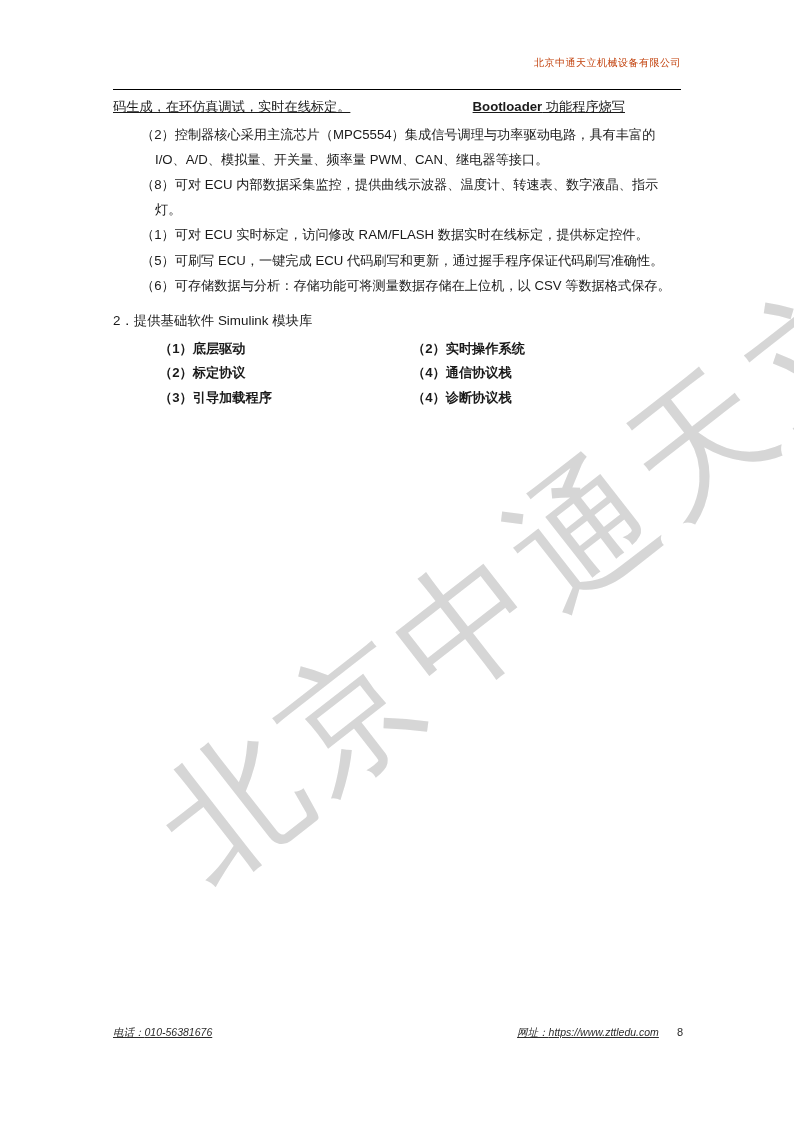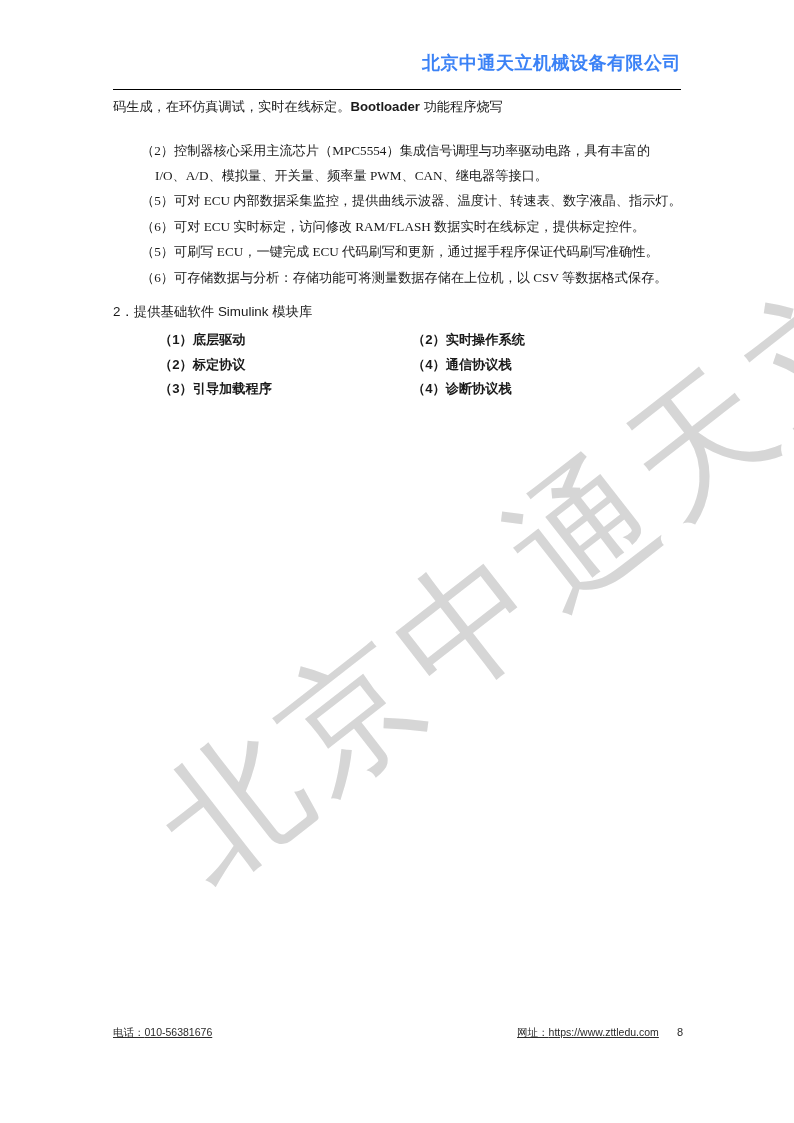--- a/index.html
+++ b/index.html
@@ -53,23 +53,23 @@
   
   .header {
     position: absolute;
     left: 113px;
     top: 54px;
     width: 568px;
     text-align: right;
     z-index: 10;
   }
   .header-company {
-    font-size: 18px;
-    font-weight: bold;
-    color: #3b82f6;
+    font-size: 10px;
+    font-weight: normal;
+    color: #c2410c;
     letter-spacing: 0.5px;
     line-height: 18px;
   }
   .header-rule {
     position: absolute;
     left: 113px;
     top: 89px;
     width: 568px;
     height: 0;
     border-top: 1.2px solid #000;
@@ -80,24 +80,26 @@
   .content {
     position: absolute;
     left: 113px;
     top: 95px;
     width: 570px;
     z-index: 10;
   }
 
   .line-top {
     display: flex;
+    justify-content: space-between;
     align-items: baseline;
     font-size: 13.2px;
     line-height: 24px;
-    margin-bottom: 20px;
+    margin-bottom: 4px;
+    text-decoration: underline;
   }
   .line-top .left {
     white-space: nowrap;
   }
   .line-top .right {
     white-space: nowrap;
     padding-right: 58px;
   }
   .line-top .right b {
     font-weight: bold;
@@ -108,21 +110,20 @@
     margin: 0;
     padding: 0;
   }
   ul.items li {
     font-size: 13.2px;
     line-height: 24.5px;
     padding-left: 28px;
     text-indent: -14px;
     margin-left: 14px;
     margin-bottom: 1px;
-    font-family: Liberation Serif, serif;
   }
 
   .section-heading {
     font-size: 13.4px;
     font-weight: normal;
     line-height: 26px;
     margin-top: 9px;
     margin-bottom: 3px;
   }
 
@@ -162,20 +163,21 @@
     display: flex;
     align-items: baseline;
     justify-content: space-between;
   }
   .footer-left {
     white-space: nowrap;
   }
   .footer-left .underline,
   .footer-right .underline {
     text-decoration: underline;
+    font-style: italic;
   }
   .footer-right {
     white-space: nowrap;
     margin-left: 13px;
   }
   .footer-right .pageno {
     margin-left: 18px;
     font-size: 11px;
     text-decoration: none;
   }
@@ -196,22 +198,22 @@
 
   <div class="content">
 
     <div class="line-top">
       <span class="left">码生成，在环仿真调试，实时在线标定。</span>
       <span class="right"><b>Bootloader</b><span> 功能程序烧写</span></span>
     </div>
 
     <ul class="items">
       <li>（2）控制器核心采用主流芯片（MPC5554）集成信号调理与功率驱动电路，具有丰富的 I/O、A/D、模拟量、开关量、频率量 PWM、CAN、继电器等接口。</li>
-      <li>（5）可对 ECU 内部数据采集监控，提供曲线示波器、温度计、转速表、数字液晶、指示灯。</li>
-      <li>（6）可对 ECU 实时标定，访问修改 RAM/FLASH 数据实时在线标定，提供标定控件。</li>
+      <li>（8）可对 ECU 内部数据采集监控，提供曲线示波器、温度计、转速表、数字液晶、指示灯。</li>
+      <li>（1）可对 ECU 实时标定，访问修改 RAM/FLASH 数据实时在线标定，提供标定控件。</li>
       <li>（5）可刷写 ECU，一键完成 ECU 代码刷写和更新，通过握手程序保证代码刷写准确性。</li>
       <li>（6）可存储数据与分析：存储功能可将测量数据存储在上位机，以 CSV 等数据格式保存。</li>
     </ul>
 
     <div class="section-heading">2．提供基础软件 Simulink 模块库</div>
 
     <div class="two-col">
       <div class="col left">
         <ul>
           <li>（1）底层驱动</li>

